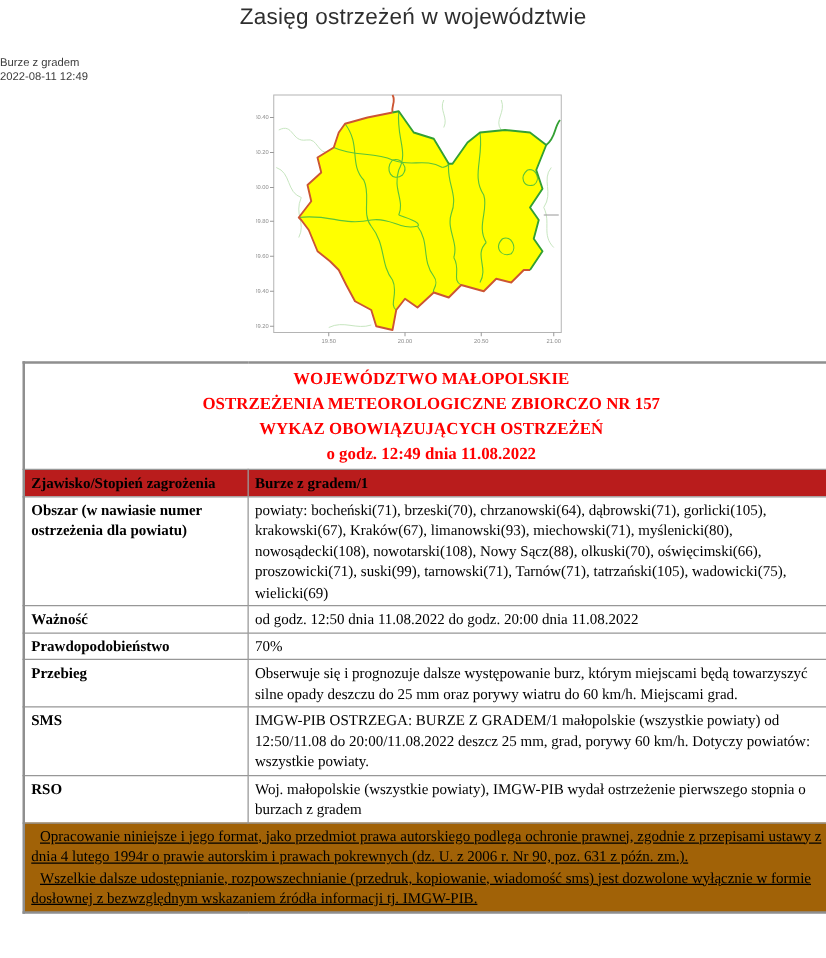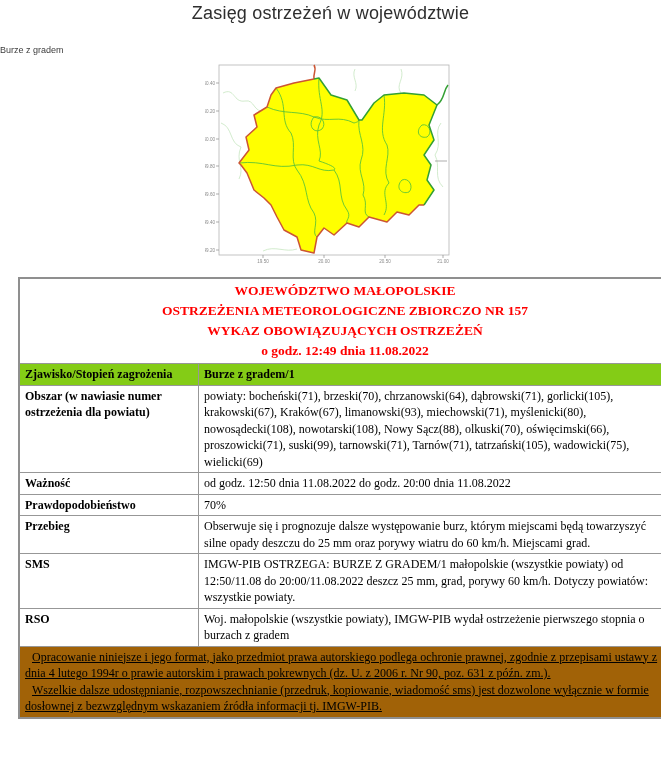--- a/index.html
+++ b/index.html
@@ -18,33 +18,34 @@
   svg .border-green{fill:none;stroke:#33a033;stroke-width:1.5;stroke-linejoin:round;}
   svg .tick{stroke:#8a8a8a;stroke-width:0.7;}
   svg .ticklabel{font-family:"Liberation Sans",sans-serif;font-size:4.6px;fill:#8a8a8a;}
   table.warning{border-collapse:collapse;margin:8px 3px 0 18px;width:654px;
         font-size:12px;line-height:16.5px;}
   table.warning td{border:1px solid #979797;padding:2px 5px;vertical-align:top;}
   table.warning{border:2px solid #8f8f8f;}
   td.hdr{padding:7px 4px;text-align:center;font-weight:bold;font-size:13.5px;
         line-height:20px;color:#ff0000;}
   td.label{width:168px;font-weight:bold;}
-  tr.hl td{background:#84cc16;font-weight:bold;}
+  tr.hl td{background:#b91c1c;font-weight:bold;}
   td.footer{background:#a16207;padding:3px 6px 5px 6px;text-decoration:underline;}
   td.footer div{text-indent:7px;}
 </style>
 </head>
 <body>
 
 <div class="page">
 
   <div class="page-title">Zasięg ostrzeżeń w województwie</div>
 
   <div class="map-caption">
     <div>Burze z gradem</div>
+    <div>2022-08-11 12:49</div>
   </div>
 
   <div class="map-wrap">
     <svg width="252" height="204" viewBox="0 0 252 204">
       <rect class="frame" x="14" y="4" width="230" height="190"></rect>
 
       <g>
         <path class="neighbor" d="M18,32 C30,26 28,42 40,40 C50,38 48,52 60,50"></path>
         <path class="neighbor" d="M16,62 C28,66 24,82 36,86 C30,100 40,106 34,118"></path>
         <path class="neighbor" d="M150,8 C146,16 154,22 150,30"></path>

